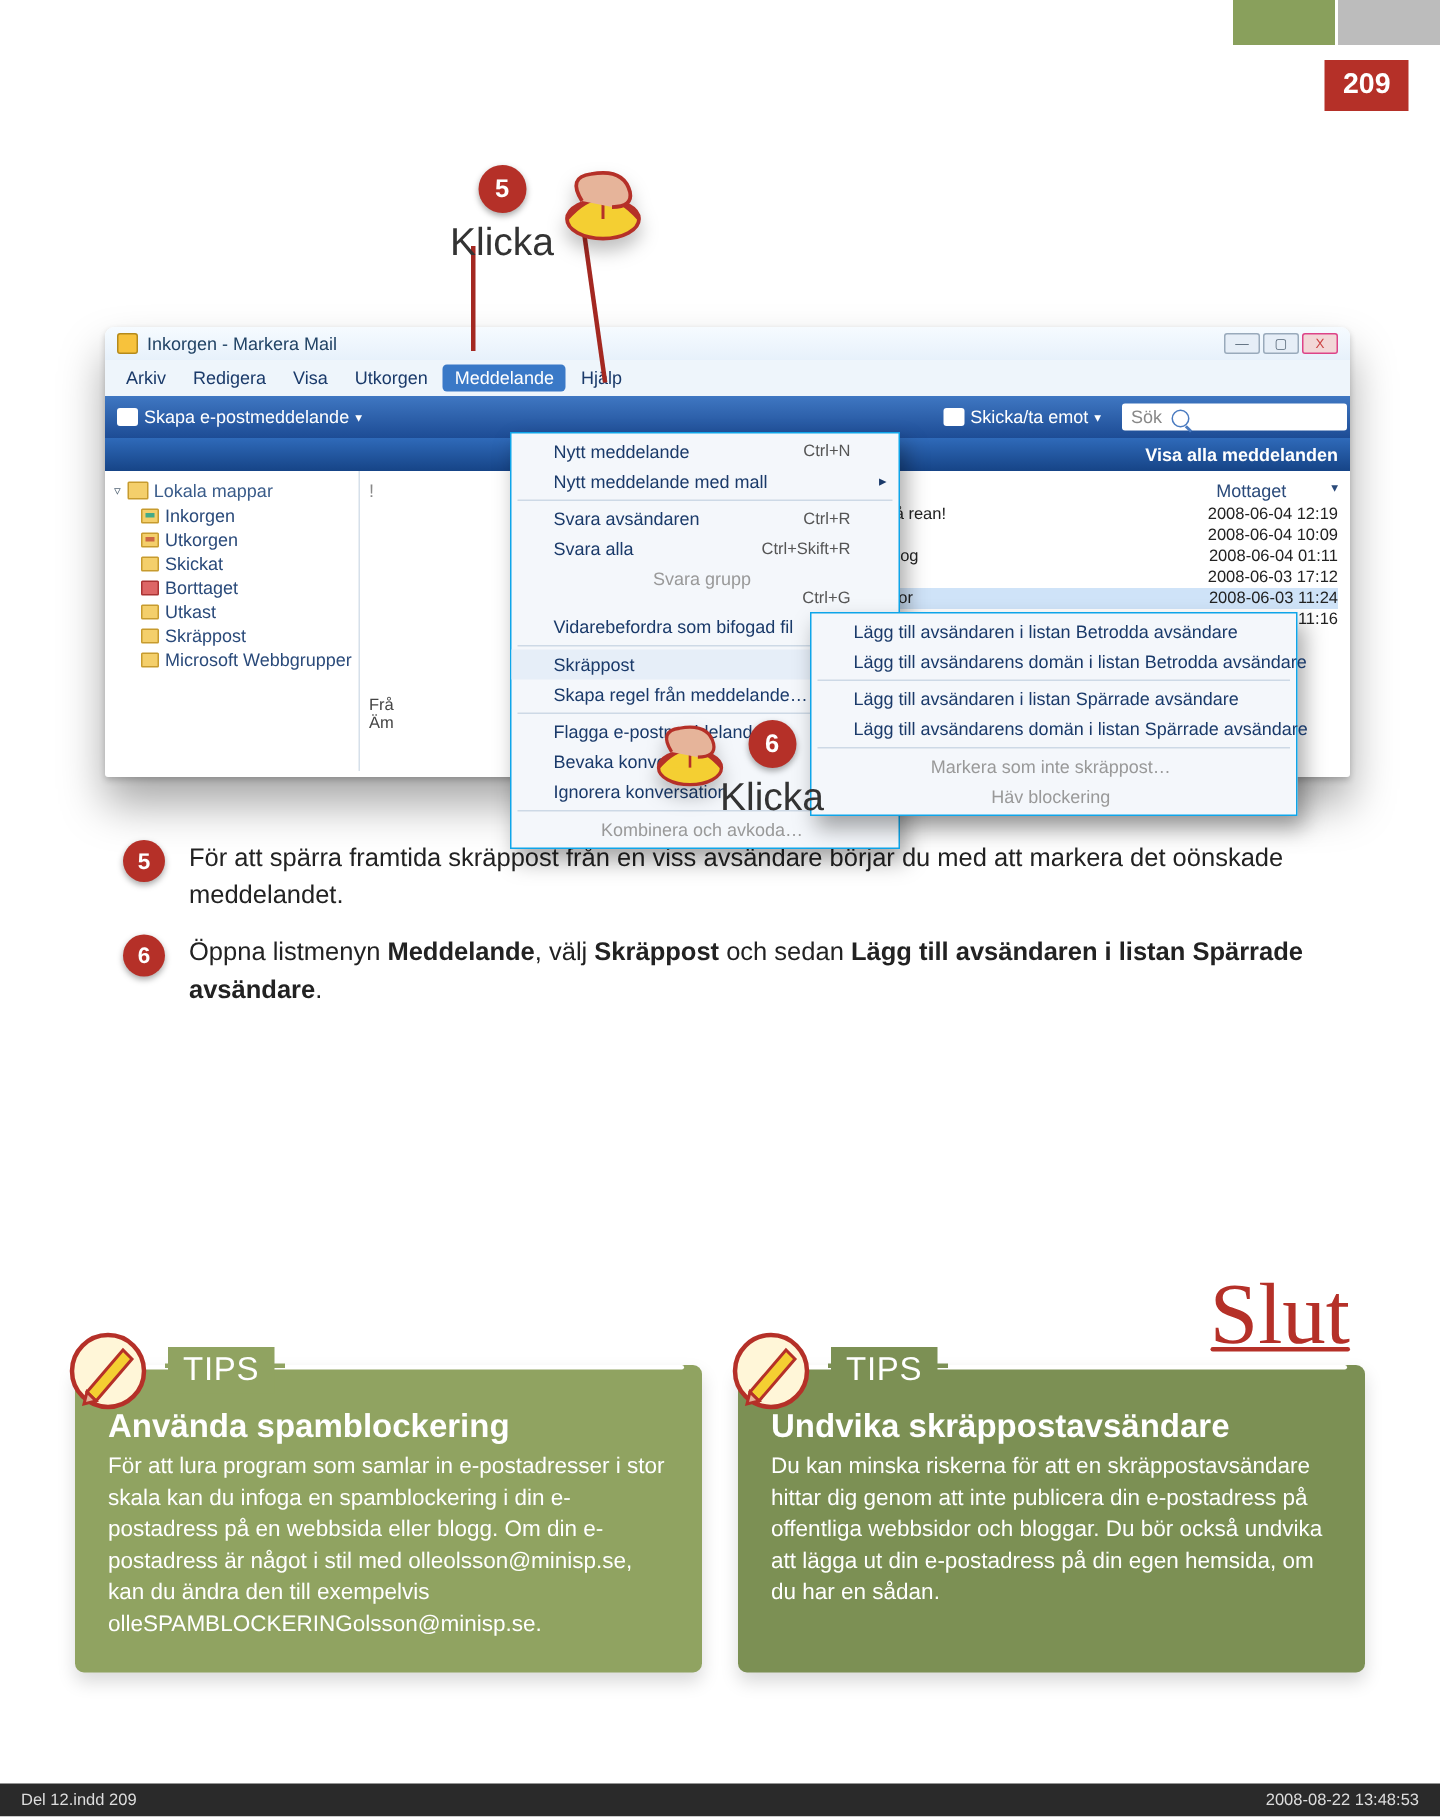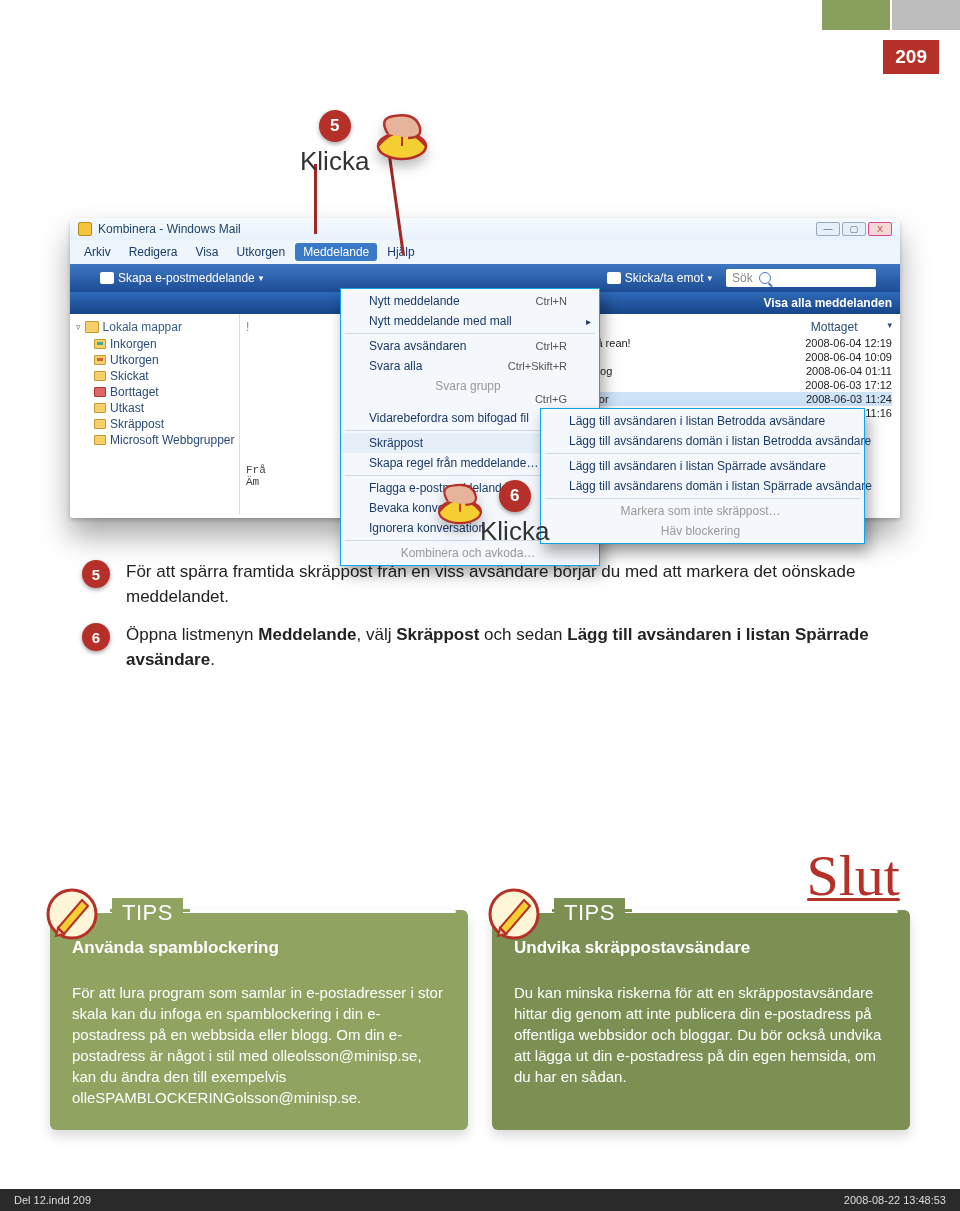--- a/index.html
+++ b/index.html
@@ -32,26 +32,26 @@
   
   .shot-wrap { position: absolute; left: 70px; top: 218px; width: 830px; background:#fff; box-shadow: 0 18px 30px rgba(0,0,0,.35), 0 2px 4px rgba(0,0,0,.2); border-radius: 6px 6px 2px 2px; padding-bottom: 4px; }
   .shot-title { display:flex; align-items:center; gap:6px; padding:4px 8px; font-size:12px; background: linear-gradient(#f6fbff,#e7f1fb); border-radius:6px 6px 0 0; color:#246; }
   .shot-title .win-icon { width:14px;height:14px;background:#f7c23c;border:1px solid #b58a1a;border-radius:2px; }
   .win-btns { margin-left:auto; display:flex; gap:2px; }
   .win-btns div{ width:24px;height:14px;border:1px solid #9ab;border-radius:2px;background:#e6eef7;font-size:9px;text-align:center;line-height:12px;color:#567; }
   .win-btns .close{ background:#f2d7d7; border-color:#d48; color:#c44;}
   .menubar { display:flex; gap:2px; font-size:12px; padding:3px 6px; background:#eef5fb; color:#1a3a6a; }
   .menubar span{ padding:2px 8px; border-radius:3px; cursor:default;}
   .menubar .sel{ background:#3a79c7; color:#fff;}
-  .toolbar { background: linear-gradient(#3f77c2,#1d4c95); color:#fff; font-size:12px; padding:5px 24px; display:flex; align-items:center; gap:8px; }
+  .toolbar { background: linear-gradient(#3f77c2,#1d4c95); color:#fff; font-size:12px; padding:5px 2px; display:flex; align-items:center; gap:8px; }
   .toolbar .tb-btn{ display:flex;align-items:center;gap:4px; padding:2px 6px;}
   .toolbar .tb-ico{ width:14px;height:12px;background:#fff;border-radius:2px;}
   .toolbar .dd{ font-size:9px;}
   .toolbar .spacer{flex:1;}
-  .toolbar .search{ background:#fff;color:#888;border-radius:2px;padding:2px 6px; width:150px; display:flex; align-items:center; gap:6px;}
+  .toolbar .search{ background:#fff;color:#888;border-radius:2px;padding:2px 6px; width:150px; display:flex; align-items:flex-end; gap:6px;}
   .toolbar .search .mag{ width:12px;height:12px;border:1.5px solid #4a7bc0;border-radius:50%;position:relative;}
   .toolbar .search .mag:after{content:"";position:absolute;width:5px;height:1.5px;background:#4a7bc0;bottom:-2px;right:-3px;transform:rotate(45deg);}
   .actionbar { background: linear-gradient(#2f6ab9,#164487); color:#fff; font-size:12px; display:flex; padding:4px 8px;font-weight:bold; }
   .actionbar .right{margin-left:auto;}
   .body-area{ display:flex; font-size:12px; background:#fff;}
   .tree{ width:170px; border-right:1px solid #d6e0ea; padding:4px 2px; }
   .tree-root{ display:flex;align-items:center;gap:4px;padding:2px 4px;color:#3a5c8a;}
   .tree-root .arrow{ font-size:9px; color:#567;}
   .fold-ico{width:14px;height:12px;background:#f4cf6b;border:1px solid #c79b2e;border-radius:1px;}
   .tree ul{list-style:none;padding-left:22px;}
@@ -61,21 +61,21 @@
   .lf-ico.out:after{content:"";position:absolute;inset:2px;border-top:3px solid #c64;}
   .lf-ico.del{background:#d66;border-color:#a33;}
   .main-pane{ flex:1; position:relative;}
   .flag-col{position:absolute;left:6px;top:6px;color:#888;}
   .msg-list{ position:absolute; right:8px; top:4px; width:350px;}
   .msg-head{ display:flex;gap:30px;font-size:12px;padding:2px 0;color:#2a4a7a;}
   .msg-head .mhead{flex:1;display:flex;align-items:center;gap:4px;}
   .msg-row{display:flex;gap:30px;font-size:11px;padding:1px 0;color:#222;}
   .msg-row.sel{background:#cfe3f8;}
   .msg-row span:first-child{flex:1;white-space:nowrap;overflow:hidden;}
-  .prev-head{position:absolute;left:6px;top:150px;font-size:11px;color:#444;font-family:Liberation Mono, monospace;}
+  .prev-head{position:absolute;left:6px;top:150px;font-size:11px;color:#444;}
 
   
   .dd-menu{ position:absolute; background:#f4f7fb; border:1px solid #0ea5e9; box-shadow:4px 8px 14px rgba(0,0,0,.35); font-size:12px; min-width:240px; padding:2px 0; z-index:45;}
   .dd-menu .mi{ padding:3px 32px 3px 28px; display:flex; align-items:center; color:#1a3a6a; position:relative; white-space:nowrap;}
   .dd-menu .mi.dis{ color:#999;flex-direction:column;}
   .dd-menu .sep{ height:1px;background:#cdd9e6;margin:2px 4px;}
   .dd-menu .mi .sc{ margin-left:auto; color:#555; font-size:11px;}
   .dd-menu .mi .arr{ position:absolute; right:8px; font-size:10px;}
   .dd1{ left:270px; top:44px; width:260px;}
   .dd2{ left:450px; top:164px; width:325px;}
@@ -97,21 +97,21 @@
   .tips-box{ flex:1; position:relative; border-radius:6px; padding:26px 22px 22px 22px; color:#fff; font-size:15px; line-height:1.4; box-shadow:0 6px 12px rgba(0,0,0,.15);}
   .tips-box.beige{ background:#90a361;}
   .tips-box.olive{ background:#7c9054;}
   .tips-box .tips-legend{ position:absolute; left:62px; top:-12px; padding:0 10px; font-family:"Trebuchet MS",Arial,sans-serif; font-size:22px; font-weight:400; color:#fff; letter-spacing:0.5px;}
   .tips-box.beige .tips-legend{ background:#90a361;}
   .tips-box.olive .tips-legend{ background:#7c9054;}
   .tips-box .tips-fieldset-line{ position:absolute; left:12px; right:12px; top:0; height:2.5px; background:#fff; border-radius:2px;}
   .tips-fieldset-line .gap{position:absolute;left:48px;width:80px;height:3px;top:-1px;}
   .tips-box.beige .gap{background:#90a361;}
   .tips-box.olive .gap{background:#7c9054;}
-  .tips-box h3{ font-size:17px; font-weight:bold; margin-bottom:22px;}
+  .tips-box h3{ font-size:22px; font-weight:bold; margin-bottom:0;}
   .pencil-badge{ position:absolute; left:-6px; top:-24px; width:56px; height:56px;}
 
   
   .footer{ position:absolute; left:0; right:0; bottom:0; background:#2a2a2a; color:#ddd; font-size:11px; padding:5px 14px; display:flex; }
   .footer .ftime{margin-left:auto;}
 </style>
 </head>
 <body>
 
 <div class="page-wrap">
@@ -136,21 +136,21 @@
         <path d="M18 24 Q8 8 24 6 Q46 2 50 18 Q52 28 38 28" fill="#e6b49a" stroke="#b53028" stroke-width="2.5"></path>
       </svg>
   </div>
 
   <div class="pointer-line" style="left:314px; top:164px; width:3px; height:70px;"></div>
   <div class="pointer-line" style="left:388px; top:156px; width:3px; height:100px; transform:rotate(-8deg);transform-origin:top;"></div>
 
   <div class="shot-wrap">
     <div class="shot-title">
       <span class="win-icon"></span>
-      <span>Kombinera - Windows Mail</span>
+      <span>Inkorgen - Markera Mail</span>
       <div class="win-btns">
         <div>—</div>
         <div>▢</div>
         <div class="close">X</div>
       </div>
     </div>
     <div class="menubar">
       <span>Arkiv</span>
       <span>Redigera</span>
       <span>Visa</span>

